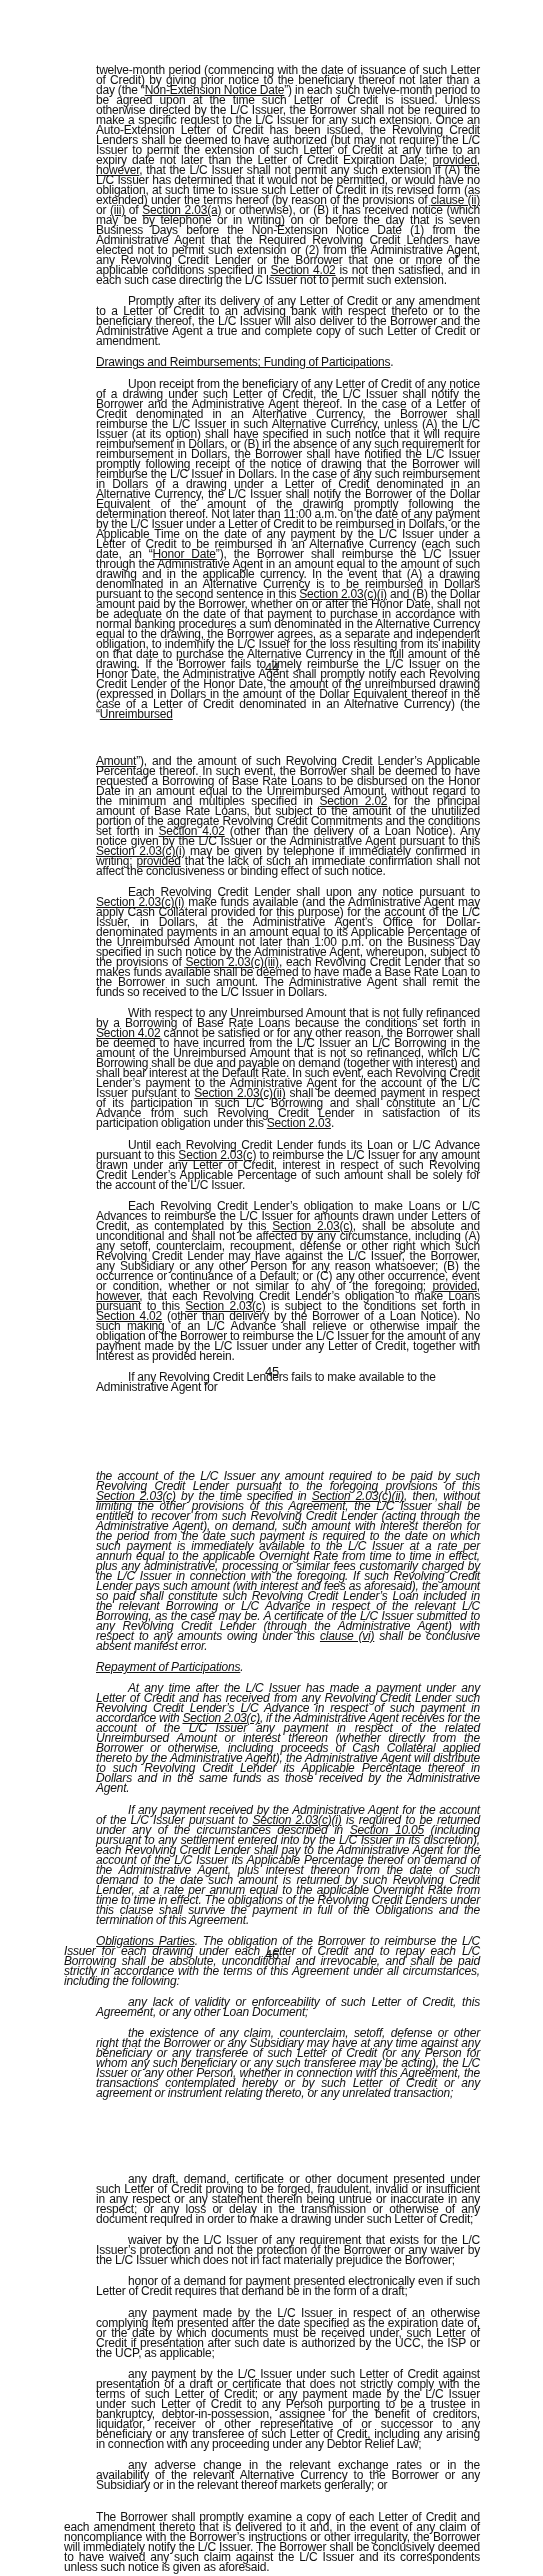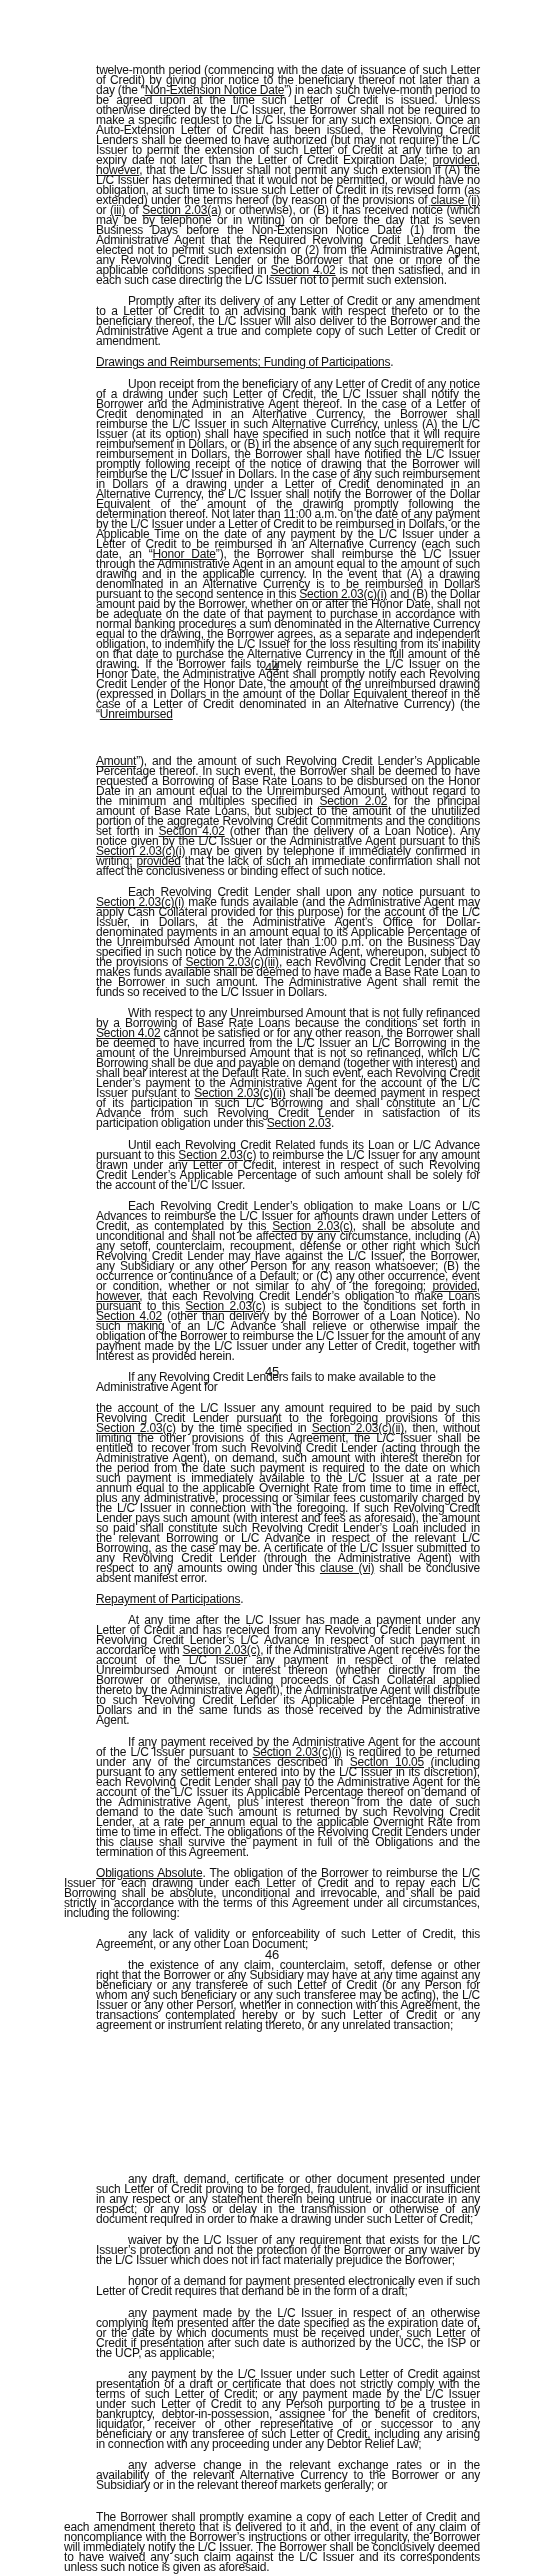--- a/index.html
+++ b/index.html
@@ -33,40 +33,40 @@
 </div>
 
 <div class="page" style="top:0;">
   <div class="col" style="top:756px;">
     <p class="para"><span class="u">Amount</span><span>”), and the amount of such Revolving Credit Lender’s Applicable Percentage thereof.  In such event, the Borrower shall be deemed to have requested a Borrowing of Base Rate Loans to be disbursed on the Honor Date in an amount equal to the Unreimbursed Amount, without regard to the minimum and multiples specified in </span><span class="u">Section 2.02</span><span> for the principal amount of Base Rate Loans, but subject to the amount of the unutilized portion of the aggregate Revolving Credit Commitments and the conditions set forth in </span><span class="u">Section 4.02</span><span> (other than the delivery of a Loan Notice).  Any notice given by the L/C Issuer or the Administrative Agent pursuant to this </span><span class="u">Section 2.03(c)(i)</span><span> may be given by telephone if immediately confirmed in writing; </span><span class="u">provided</span><span> that the lack of such an immediate confirmation shall not affect the conclusiveness or binding effect of such notice.</span></p>
     <div class="gap"></div>
     <p class="para ind"><span>Each Revolving Credit Lender shall upon any notice pursuant to </span><span class="u">Section 2.03(c)(i)</span><span> make funds available (and the Administrative Agent may apply Cash Collateral provided for this purpose) for the account of the L/C Issuer, in Dollars, at the Administrative Agent’s Office for Dollar-denominated payments in an amount equal to its Applicable Percentage of the Unreimbursed Amount not later than 1:00 p.m. on the Business Day specified in such notice by the Administrative Agent, whereupon, subject to the provisions of </span><span class="u">Section 2.03(c)(iii)</span><span>, each Revolving Credit Lender that so makes funds available shall be deemed to have made a Base Rate Loan to the Borrower in such amount.  The Administrative Agent shall remit the funds so received to the L/C Issuer in Dollars.</span></p>
     <div class="gap"></div>
     <p class="para ind"><span>With respect to any Unreimbursed Amount that is not fully refinanced by a Borrowing of Base Rate Loans because the conditions set forth in </span><span class="u">Section 4.02</span><span> cannot be satisfied or for any other reason, the Borrower shall be deemed to have incurred from the L/C Issuer an L/C Borrowing in the amount of the Unreimbursed Amount that is not so refinanced, which L/C Borrowing shall be due and payable on demand (together with interest) and shall bear interest at the Default Rate.  In such event, each Revolving Credit Lender’s payment to the Administrative Agent for the account of the L/C Issuer pursuant to </span><span class="u">Section 2.03(c)(ii)</span><span> shall be deemed payment in respect of its participation in such L/C Borrowing and shall constitute an L/C Advance from such Revolving Credit Lender in satisfaction of its participation obligation under this </span><span class="u">Section 2.03</span><span>.</span></p>
     <div class="gap"></div>
-    <p class="para ind"><span>Until each Revolving Credit Related funds its Loan or L/C Advance pursuant to this </span><span class="u">Section 2.03(c)</span><span> to reimburse the L/C Issuer for any amount drawn under any Letter of Credit, interest in respect of such Revolving Credit Lender’s Applicable Percentage of such amount shall be solely for the account of the L/C Issuer.</span></p>
+    <p class="para ind"><span>Until each Revolving Credit Lender funds its Loan or L/C Advance pursuant to this </span><span class="u">Section 2.03(c)</span><span> to reimburse the L/C Issuer for any amount drawn under any Letter of Credit, interest in respect of such Revolving Credit Lender’s Applicable Percentage of such amount shall be solely for the account of the L/C Issuer.</span></p>
     <div class="gap"></div>
     <p class="para ind"><span>Each Revolving Credit Lender’s obligation to make Loans or L/C Advances to reimburse the L/C Issuer for amounts drawn under Letters of Credit, as contemplated by this </span><span class="u">Section 2.03(c)</span><span>, shall be absolute and unconditional and shall not be affected by any circumstance, including (A) any setoff, counterclaim, recoupment, defense or other right which such Revolving Credit Lender may have against the L/C Issuer, the Borrower, any Subsidiary or any other Person for any reason whatsoever; (B) the occurrence or continuance of a Default; or (C) any other occurrence, event or condition, whether or not similar to any of the foregoing; </span><span class="u">provided</span><span>, </span><span class="u">however</span><span>, that each Revolving Credit Lender’s obligation to make Loans pursuant to this </span><span class="u">Section 2.03(c)</span><span> is subject to the conditions set forth in </span><span class="u">Section 4.02</span><span> (other than delivery by the Borrower of a Loan Notice).  No such making of an L/C Advance shall relieve or otherwise impair the obligation of the Borrower to reimburse the L/C Issuer for the amount of any payment made by the L/C Issuer under any Letter of Credit, together with interest as provided herein.</span></p>
     <div class="gap"></div>
     <p class="para ind" style="text-align:left;"><span>If any Revolving Credit Lenders fails to make available to the Administrative Agent for</span></p>
   </div>
   <div class="pnum" style="top:1364px;">45</div>
 </div>
 
 <div class="page" style="top:0;">
-  <div class="col" style="top:1403px;">
+  <div class="col" style="top:1471px;font-style:italic;">
     <p class="para"><span>the account of the L/C Issuer any amount required to be paid by such Revolving Credit Lender pursuant to the foregoing provisions of this </span><span class="u">Section 2.03(c)</span><span> by the time specified in </span><span class="u">Section 2.03(c)(ii)</span><span>, then, without limiting the other provisions of this Agreement, the L/C Issuer shall be entitled to recover from such Revolving Credit Lender (acting through the Administrative Agent), on demand, such amount with interest thereon for the period from the date such payment is required to the date on which such payment is immediately available to the L/C Issuer at a rate per annum equal to the applicable Overnight Rate from time to time in effect, plus any administrative, processing or similar fees customarily charged by the L/C Issuer in connection with the foregoing.  If such Revolving Credit Lender pays such amount (with interest and fees as aforesaid), the amount so paid shall constitute such Revolving Credit Lender’s Loan included in the relevant Borrowing or L/C Advance in respect of the relevant L/C Borrowing, as the case may be.  A certificate of the L/C Issuer submitted to any Revolving Credit Lender (through the Administrative Agent) with respect to any amounts owing under this </span><span class="u">clause (vi)</span><span> shall be conclusive absent manifest error.</span></p>
     <div class="gap"></div>
     <p class="para"><span class="u">Repayment of Participations</span><span>.</span></p>
     <div class="gap"></div>
     <p class="para ind"><span>At any time after the L/C Issuer has made a payment under any Letter of Credit and has received from any Revolving Credit Lender such Revolving Credit Lender’s L/C Advance in respect of such payment in accordance with </span><span class="u">Section 2.03(c)</span><span>, if the Administrative Agent receives for the account of the L/C Issuer any payment in respect of the related Unreimbursed Amount or interest thereon (whether directly from the Borrower or otherwise, including proceeds of Cash Collateral applied thereto by the Administrative Agent), the Administrative Agent will distribute to such Revolving Credit Lender its Applicable Percentage thereof in Dollars and in the same funds as those received by the Administrative Agent.</span></p>
     <div class="gap"></div>
     <p class="para ind"><span>If any payment received by the Administrative Agent for the account of the L/C Issuer pursuant to </span><span class="u">Section 2.03(c)(i)</span><span> is required to be returned under any of the circumstances described in </span><span class="u">Section 10.05</span><span> (including pursuant to any settlement entered into by the L/C Issuer in its discretion), each Revolving Credit Lender shall pay to the Administrative Agent for the account of the L/C Issuer its Applicable Percentage thereof on demand of the Administrative Agent, plus interest thereon from the date of such demand to the date such amount is returned by such Revolving Credit Lender, at a rate per annum equal to the applicable Overnight Rate from time to time in effect.  The obligations of the Revolving Credit Lenders under this clause shall survive the payment in full of the Obligations and the termination of this Agreement.</span></p>
     <div class="gap"></div>
-    <p class="para wide"><span class="u">Obligations Absolute</span><span>.  The obligation of the Borrower to reimburse the L/C Issuer for each drawing under each Letter of Credit and to repay each L/C Borrowing shall be absolute, unconditional and irrevocable, and shall be paid strictly in accordance with the terms of this Agreement under all circumstances, including the following:</span></p>
+    <p class="para wide"><span class="u">Obligations Parties</span><span>.  The obligation of the Borrower to reimburse the L/C Issuer for each drawing under each Letter of Credit and to repay each L/C Borrowing shall be absolute, unconditional and irrevocable, and shall be paid strictly in accordance with the terms of this Agreement under all circumstances, including the following:</span></p>
     <div class="gap"></div>
     <p class="para ind"><span>any lack of validity or enforceability of such Letter of Credit, this Agreement, or any other Loan Document;</span></p>
     <div class="gap"></div>
     <p class="para ind"><span>the existence of any claim, counterclaim, setoff, defense or other right that the Borrower or any Subsidiary may have at any time against any beneficiary or any transferee of such Letter of Credit (or any Person for whom any such beneficiary or any such transferee may be acting), the L/C Issuer or any other Person, whether in connection with this Agreement, the transactions contemplated hereby or by such Letter of Credit or any agreement or instrument relating thereto, or any unrelated transaction;</span></p>
   </div>
   <div class="pnum" style="top:1947px;">46</div>
 </div>
 
 <div class="page" style="top:0;">
   <div class="col" style="top:2174px;">

